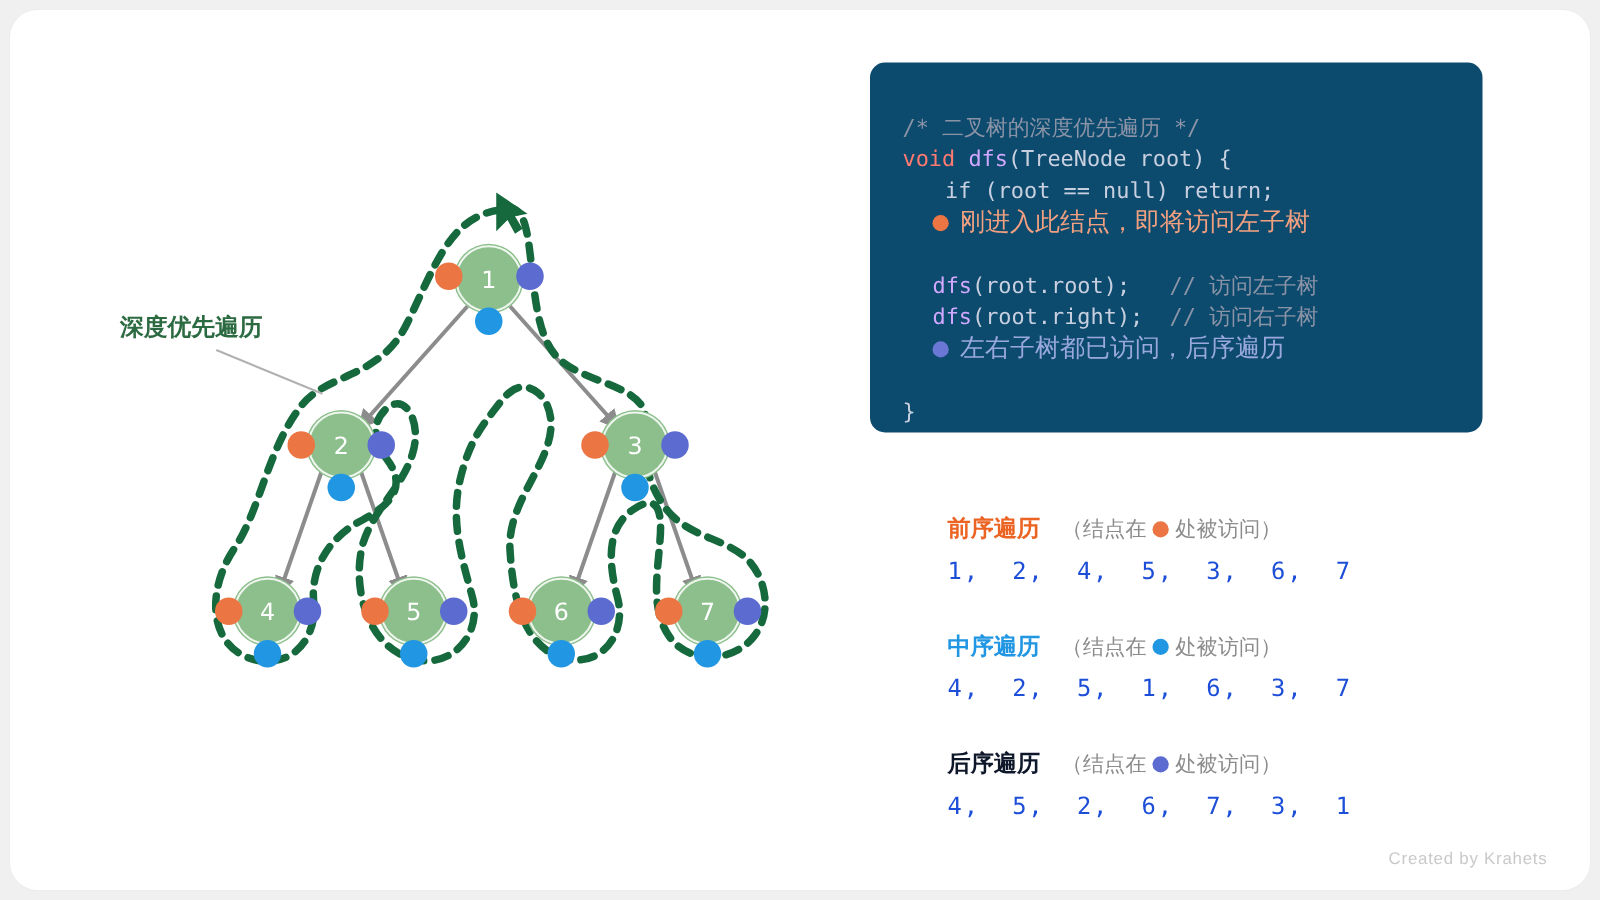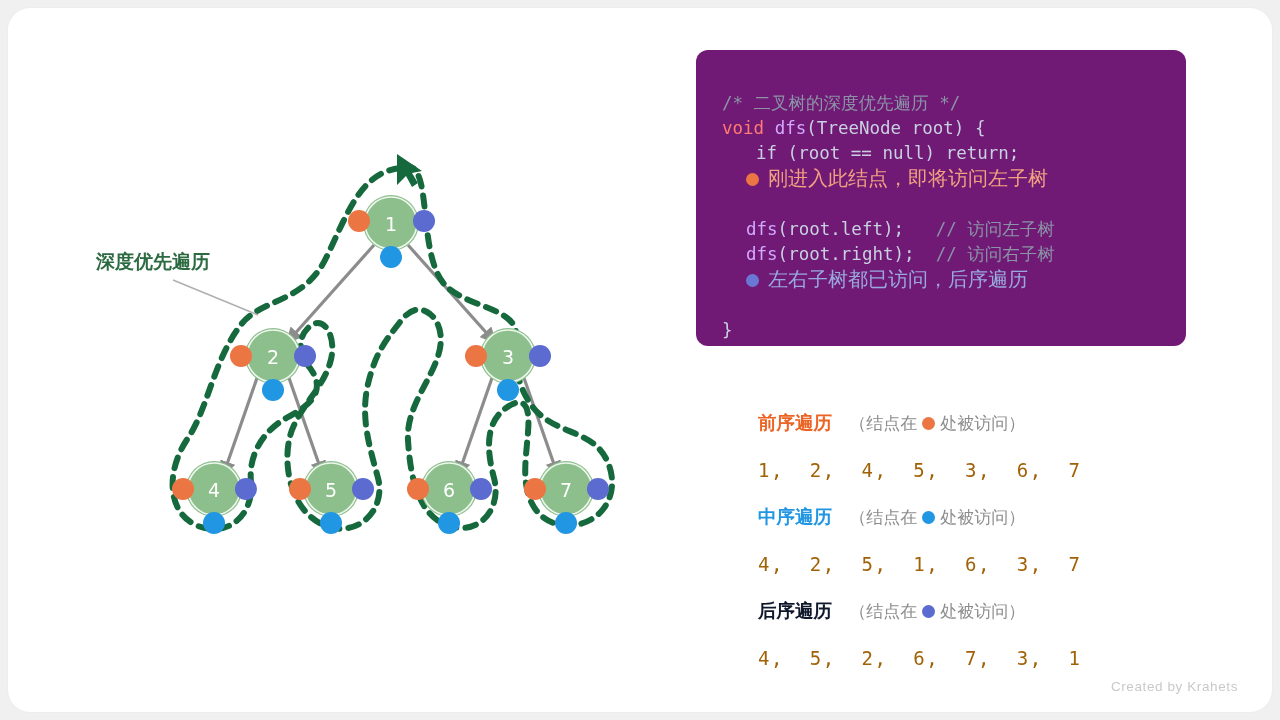--- a/index.html
+++ b/index.html
@@ -28,21 +28,21 @@
   }
   .dfs-label{
     font-family:"DejaVu Sans","Liberation Sans",sans-serif;
     font-size:19px;font-weight:bold;fill:#2c6b41;
   }
 
   
   .code-card{
     position:absolute;left:688px;top:42px;
     width:490px;height:296px;
-    background:#701a75;
+    background:#0c4a6e;
     border-radius:12px;
     box-sizing:border-box;
     padding:16px 0 0 26px;
     font-family:"DejaVu Sans Mono","Liberation Mono",monospace;
     font-size:17.5px;
     line-height:25px;
     letter-spacing:0px;
     white-space:pre;
   }
   .c-comment{color:#8b93a6;}
@@ -83,22 +83,22 @@
     vertical-align:-1px;margin:0 5px;
   }
   .h-pre{color:#ec6424;}
   .h-in{color:#2196e3;}
   .h-post{color:#0f172a;}
   .d-orange{background:#ec7544;}
   .d-blue{background:#2196e3;}
   .d-purple{background:#5b6bd0;}
   .trav-seq{
     font-family:"DejaVu Sans Mono","Liberation Mono",monospace;
-    font-size:19px;color:#a16207;
-    margin-top:24px;
+    font-size:19px;color:#1d4ed8;
+    margin-top:11px;
     letter-spacing:1.5px;
     white-space:pre;
     text-align:center;
   }
 
   
   .watermark{
     position:absolute;right:34px;bottom:18px;
     font-family:Liberation Sans, sans-serif;
     font-size:13.5px;color:#c9c9c9;letter-spacing:.6px;
@@ -231,21 +231,21 @@
         <text class="node-num" x="558" y="482">7</text>
       </g>
     </g>
   </svg>
 
   <div class="code-card">
 <span class="c-comment">/* 二叉树的深度优先遍历 */</span>
 <span class="c-key">void</span><span class="c-plain"> </span><span class="c-fn">dfs</span><span class="c-plain">(TreeNode root) {</span>
 <span class="c-plain indent1">if (root == null) return;</span>
 <span class="ann ann-orange indent2"><span class="dot"></span><span class="ann-txt">刚进入此结点，即将访问左子树</span></span>
-<span class="c-fn indent2">dfs</span><span class="c-plain">(root.left);</span><span class="c-plain">   </span><span class="c-comment">// 访问左子树</span>
+<span class="c-fn indent2">dfs</span><span class="c-plain">(root.root);</span><span class="c-plain">   </span><span class="c-comment">// 访问左子树</span>
 <span class="c-fn indent2">dfs</span><span class="c-plain">(root.right);</span><span class="c-plain">  </span><span class="c-comment">// 访问右子树</span>
 <span class="ann ann-purple indent2"><span class="dot"></span><span class="ann-txt">左右子树都已访问，后序遍历</span></span>
 <span class="c-plain">}</span></div>
 
   <div class="trav-block" style="top:390px">
     <div class="trav-head">
       <span class="h-pre">前序遍历</span>
       <span class="paren">&nbsp;&nbsp;<span>（结点在</span><span class="dot d-orange"></span><span>处被访问）</span></span>
     </div>
     <div class="trav-seq">1,  2,  4,  5,  3,  6,  7</div>

